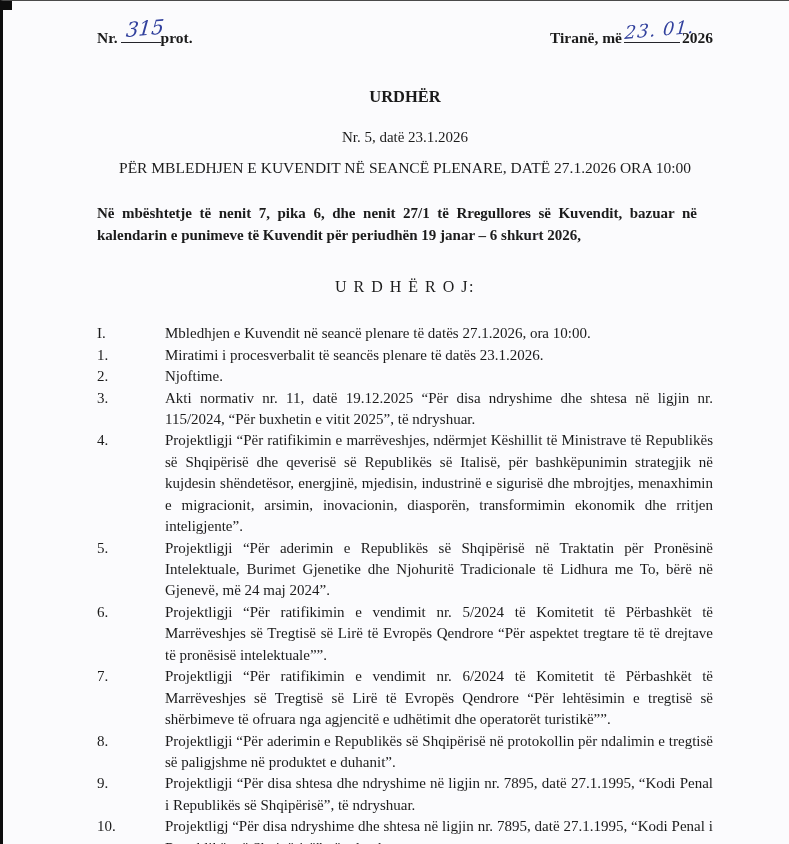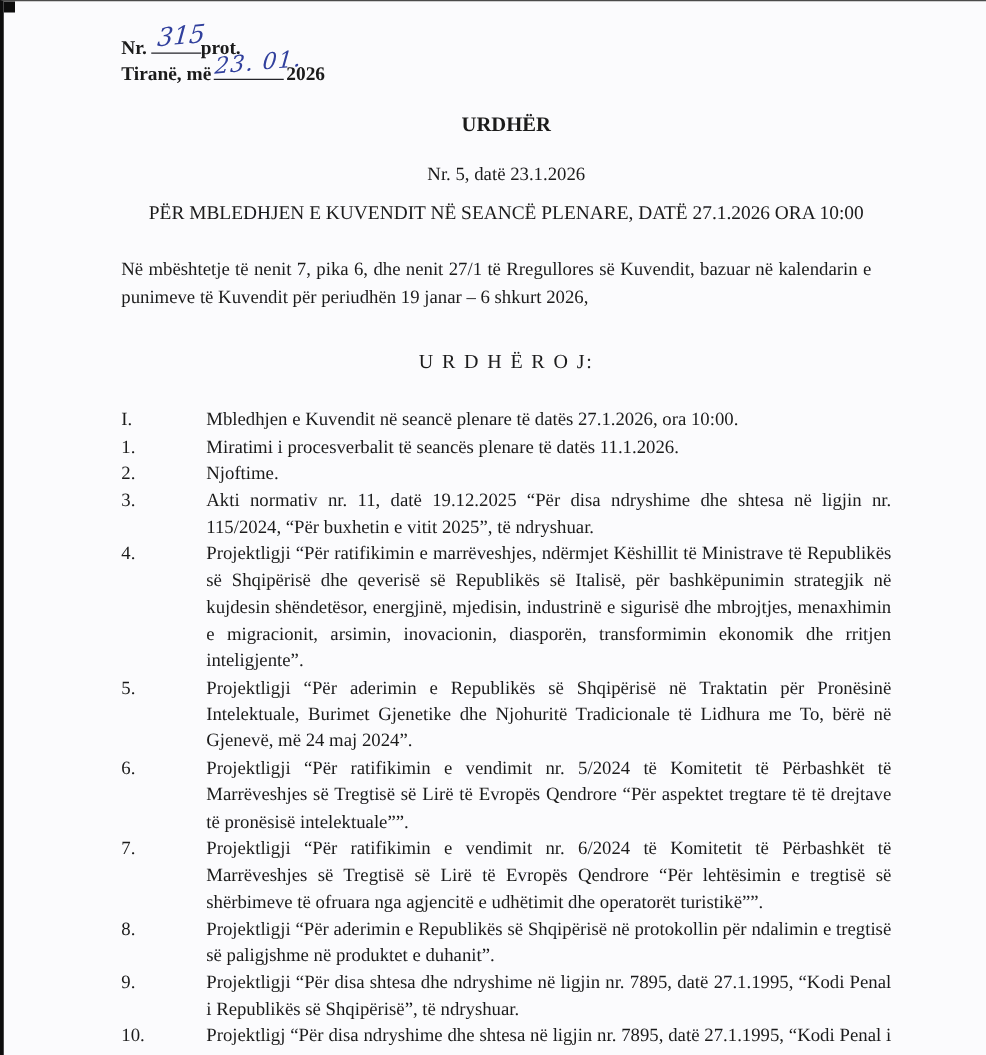--- a/index.html
+++ b/index.html
@@ -19,46 +19,47 @@
     color:var(--ink);
     overflow:hidden;
     position:relative;
   }
   .scan-corner{
     position:absolute;top:0;left:0;width:9px;height:9px;
     background:var(--scan);
   }
   .page{padding:26px 76px 0 94px;}
   .header{
-    display:flex;justify-content:space-between;align-items:flex-start;
-    font-weight:bold;font-size:15.5px;flex-direction:column;
+    display:flex;justify-content:space-between;align-items:center;
+    font-weight:bold;font-size:15.5px;
   }
   .blank-line{
     display:inline-block;position:relative;
     border-bottom:1.5px solid #24242a;
     height:15px;vertical-align:baseline;
   }
   .blank-left{width:40px;margin-left:3px;}
   .blank-right{width:56px;margin-left:2px;margin-right:2px;}
   .handwriting{
     font-family:"DejaVu Serif", serif;
     font-style:italic;font-weight:normal;
     color:var(--hand);
     position:absolute;white-space:nowrap;
     transform:rotate(-5deg) skewX(-10deg);
     transform-origin:left bottom;
   }
   .hw-left{font-size:20px;bottom:0;left:4px;}
   .hw-right{font-size:18px;bottom:-1px;left:0;letter-spacing:1px;}
-  .title{text-align:center;font-weight:bold;font-size:16.5px;margin-top:21px;}
+  .title{text-align:center;font-weight:bold;font-size:16.5px;margin-top:40px;}
   .subtitle{text-align:center;font-size:15px;margin-top:22px;}
   .subject{text-align:center;font-weight:normal;font-size:15.5px;margin-top:13px;}
   .intro{
     text-align:justify;font-size:15px;line-height:1.44;
     margin:26px 16px 0 0;
+    font-weight:bold;
   }
   .order-word{
     text-align:center;font-size:16px;letter-spacing:1.5px;margin-top:32px;
   }
   .order-list{margin-top:27px;}
   .item{
     display:grid;grid-template-columns:25px 1fr;
     font-size:15px;line-height:1.43;
   }
   .item .marker{text-align:left;}
@@ -90,21 +91,21 @@
 
   <div class="order-list">
   <div class="item">
     <span class="marker">I.</span>
     <span class="text">Mbledhjen e Kuvendit në seancë plenare të datës 27.1.2026, ora 10:00.</span>
   </div>
 
 
   <div class="item">
     <span class="marker">1.</span>
-    <span class="text">Miratimi i procesverbalit të seancës plenare të datës 11.1.2026.</span>
+    <span class="text">Miratimi i procesverbalit të seancës plenare të datës 23.1.2026.</span>
   </div>
 
   <div class="item">
     <span class="marker">2.</span>
     <span class="text">Njoftime.</span>
   </div>
 
   <div class="item">
     <span class="marker">3.</span>
     <span class="text">Akti normativ nr. 11, datë 19.12.2025 “Për disa ndryshime dhe shtesa në ligjin nr. 115/2024, “Për buxhetin e vitit 2025”, të ndryshuar.</span>

